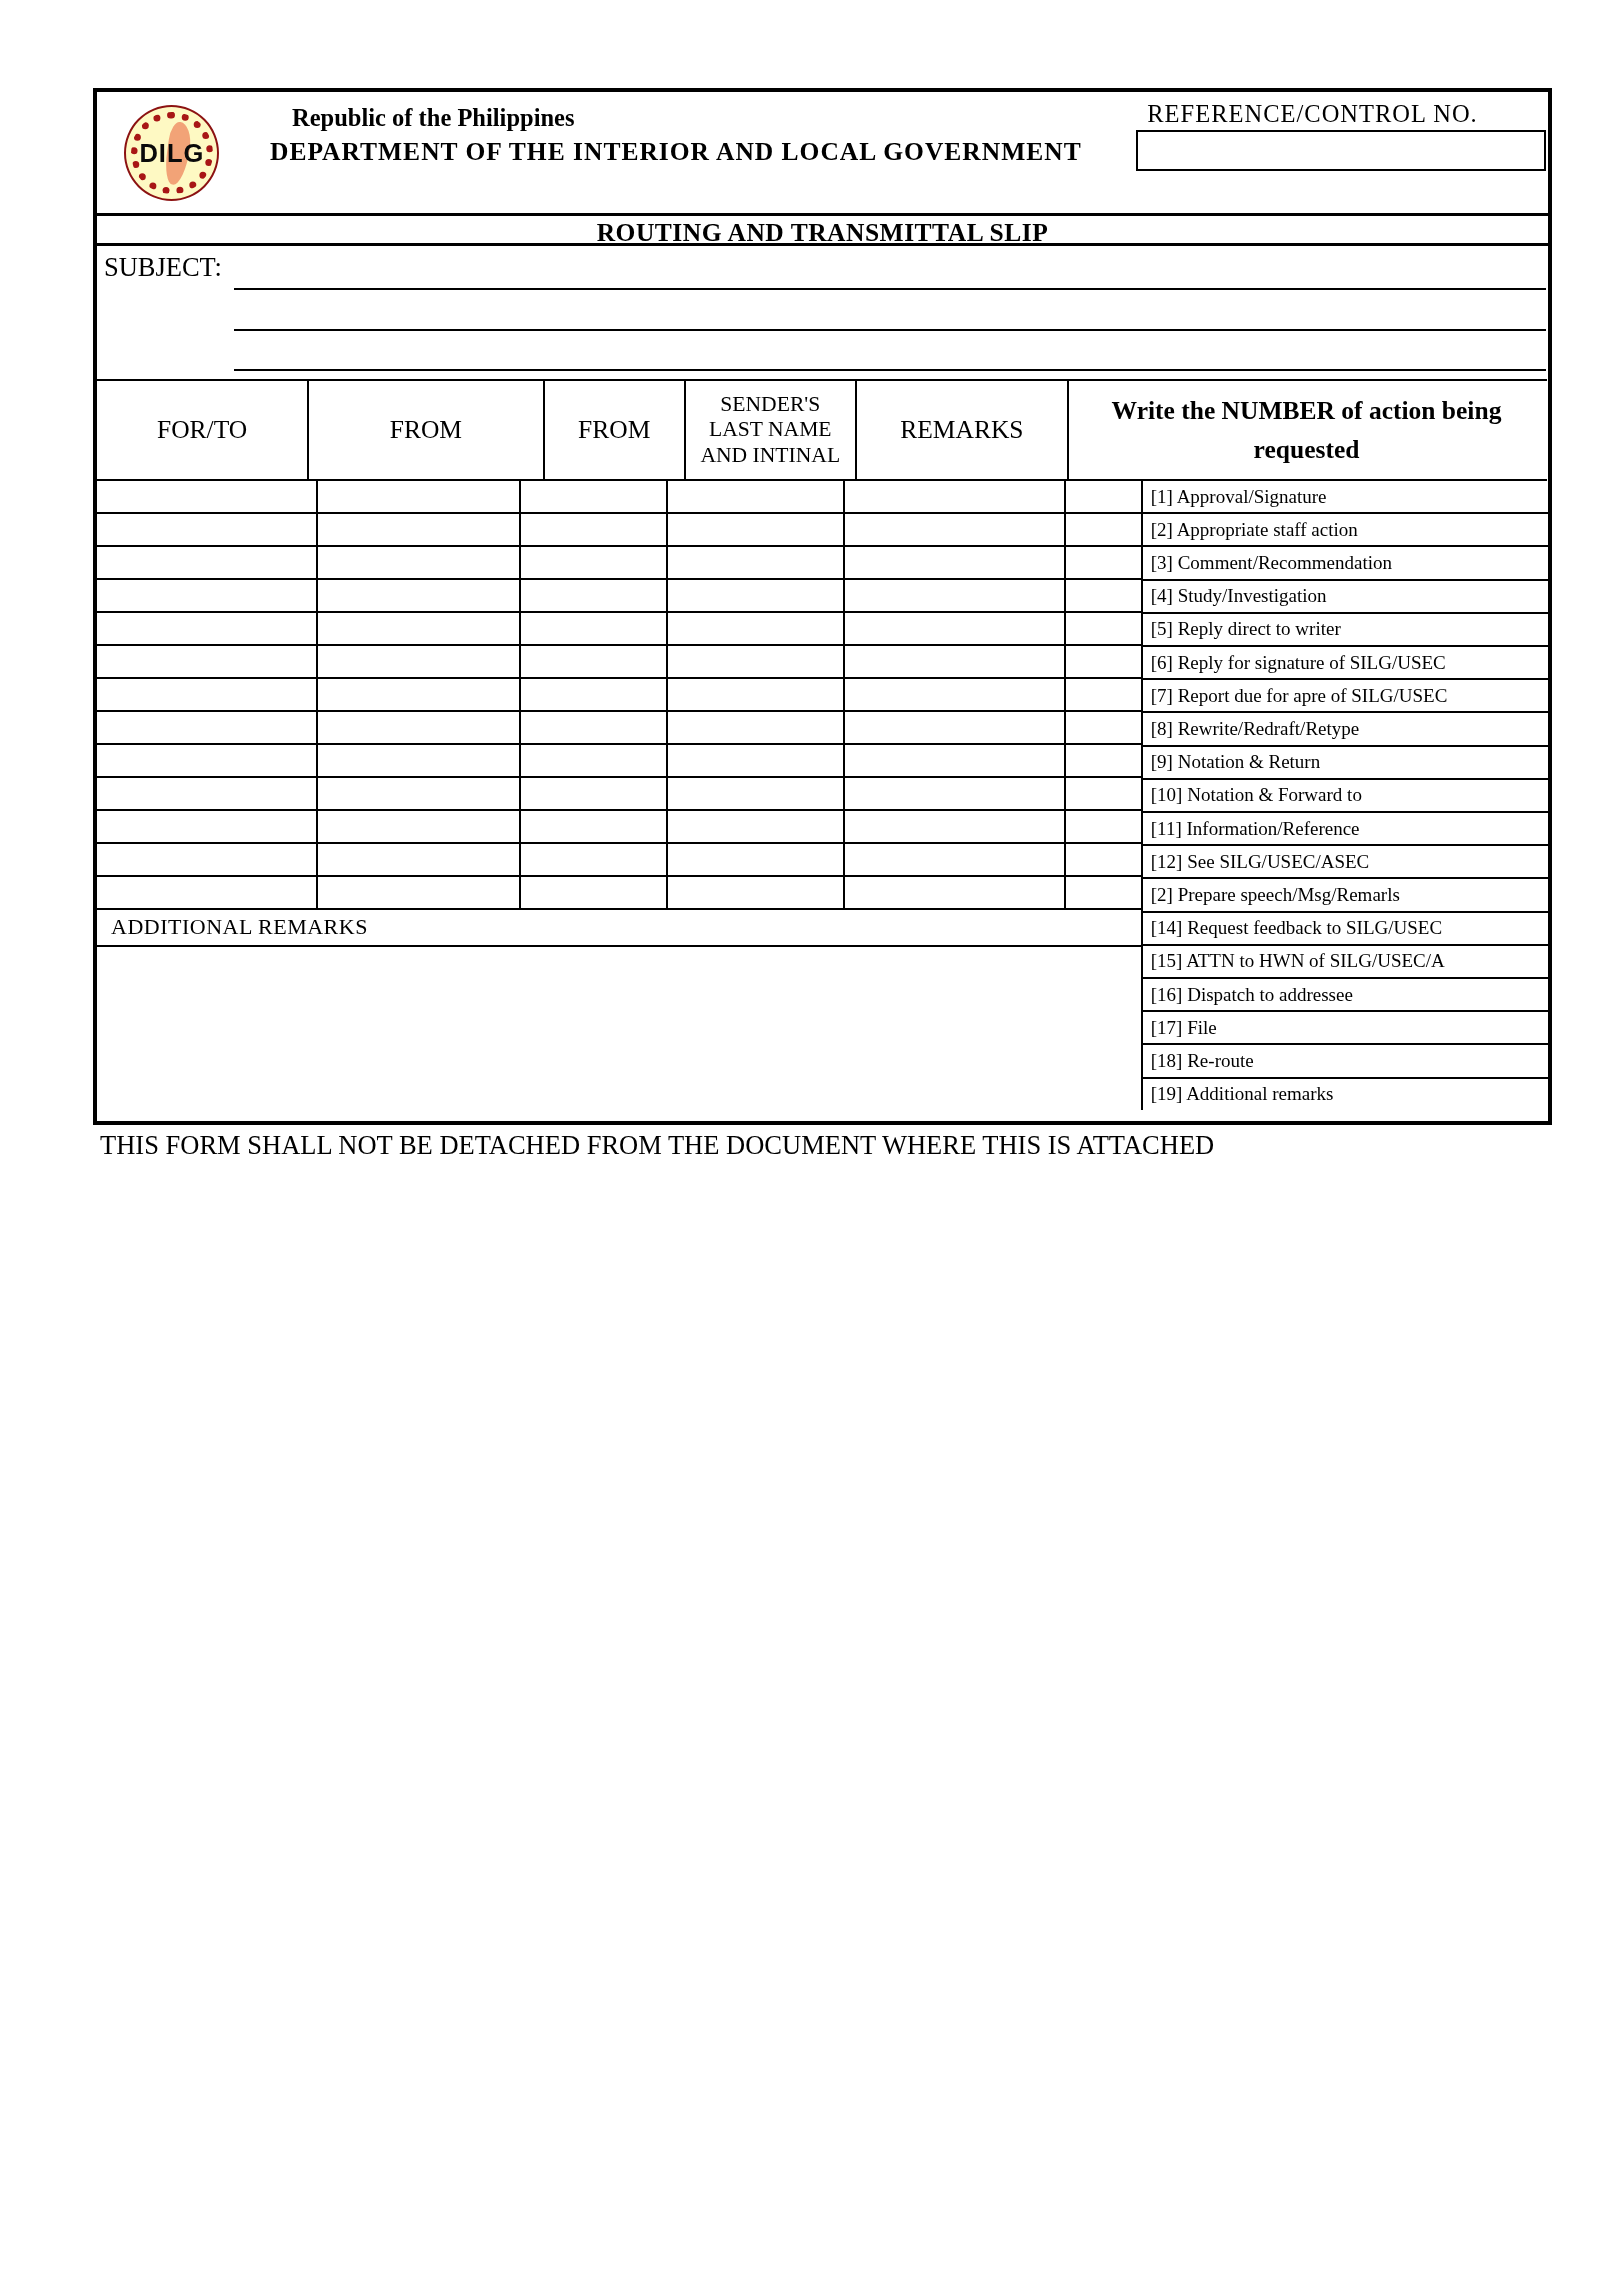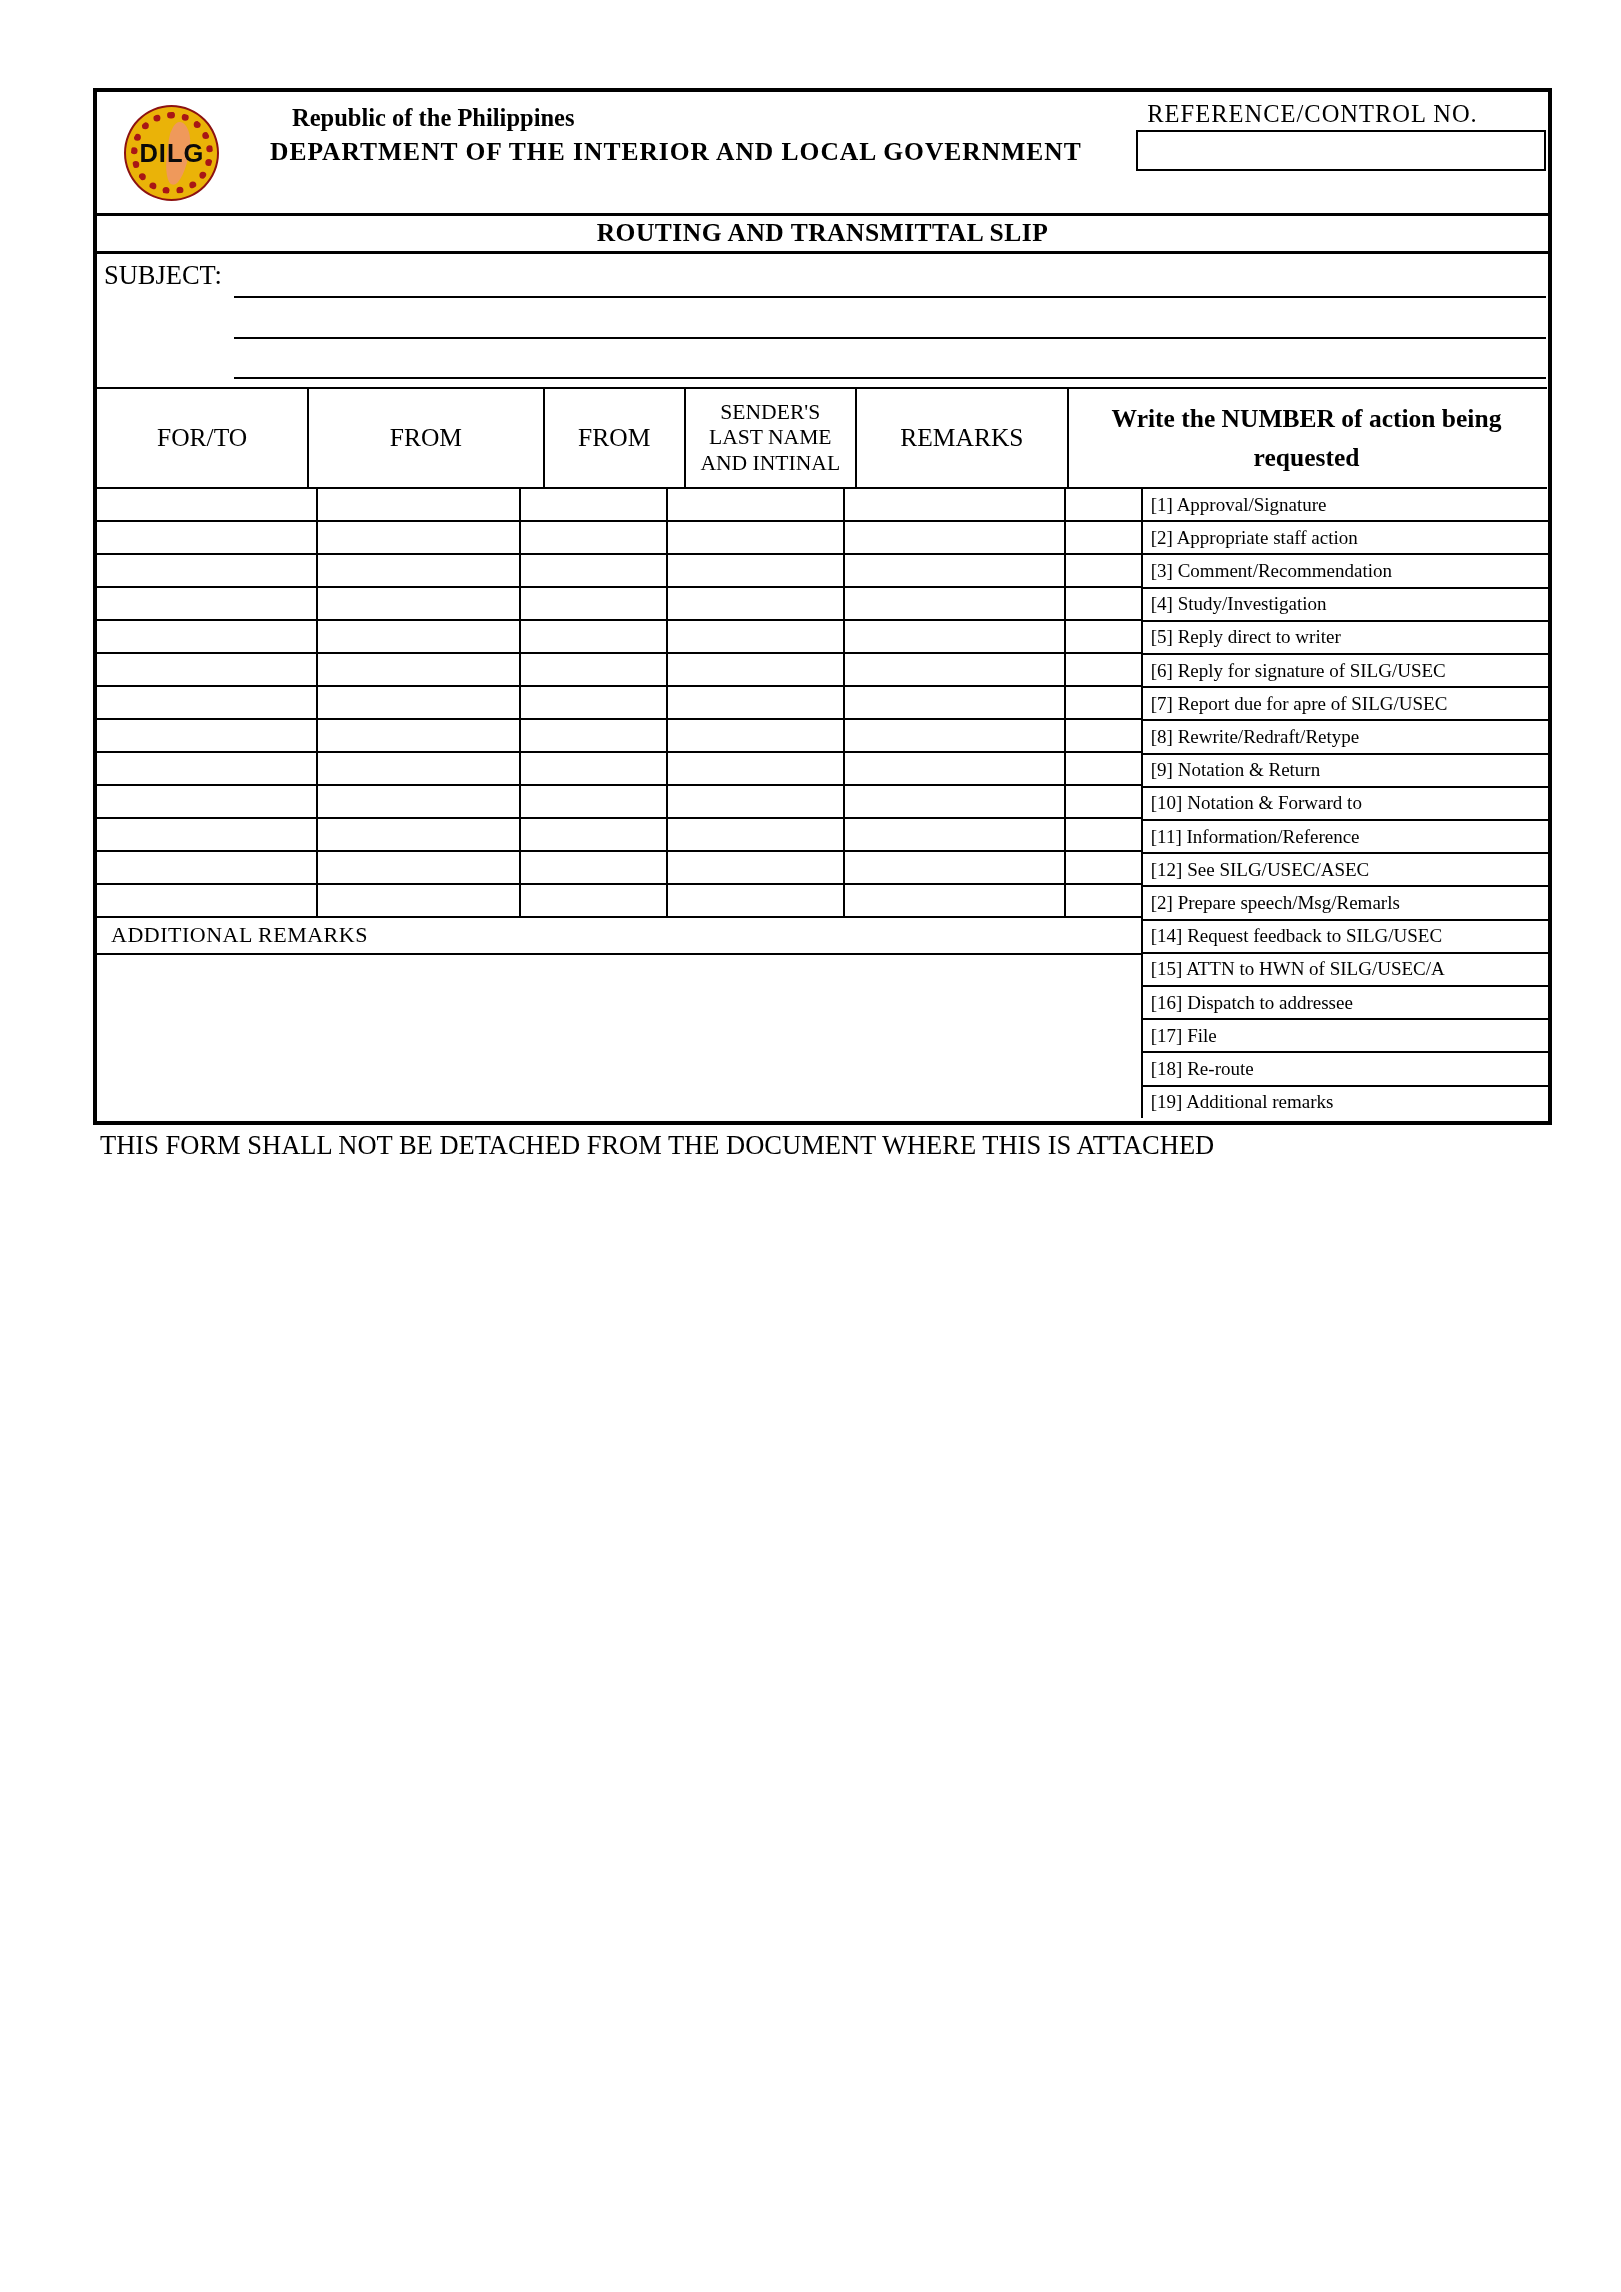--- a/index.html
+++ b/index.html
@@ -16,21 +16,21 @@
     border:4.9px solid #000;
     background:#fff;
   }
 
   
   .sec-top { position:relative; height:124px; border-bottom:3.9px solid #000; }
 
   .seal {
     position:absolute; left:27.4px; top:12.7px; width:95px; height:96px;
     border:2.9px solid #8c1212; border-radius:50%;
-    background:#eab308; overflow:hidden;
+    background:#fef9c3; overflow:hidden;
   }
   .seal .ring {
     position:absolute; left:4.9px; top:4.9px; right:4.9px; bottom:4.9px;
     border:7.8px dotted #a81616; border-radius:50%;
   }
   .seal .map {
     position:absolute; left:41px; top:15.7px; width:21.6px; height:63px;
     background:#f0946a; opacity:.85;
     border-radius:40% 60% 55% 45% / 30% 40% 60% 50%;
     transform:rotate(8deg);
@@ -53,21 +53,21 @@
     position:absolute; left:1039px; top:7.8px; width:353px;
     text-align:center; font-size:24.5px; letter-spacing:1px;
   }
   .ref-box {
     position:absolute; left:1039px; top:38px; width:410px; height:41px;
     border:2.9px solid #000; background:#fff;
   }
 
   
   .title-band {
-    height:38px; border-bottom:3.9px solid #000;
+    height:30px; border-bottom:3.9px solid #000;
     text-align:center; line-height:33px;
     font-size:25.5px; font-weight:bold; letter-spacing:0.5px;
   }
 
   
   .subject-sec { position:relative; height:133px;padding-left:25px; }
   .subject-label { position:absolute; left:6.9px; top:5.9px; font-size:26.5px; }
   .subject-line { position:absolute; left:137px; right:2px; border-bottom:2.9px solid #000; }
   .subject-line.l1 { top:42px; }
   .subject-line.l2 { top:83px; }

